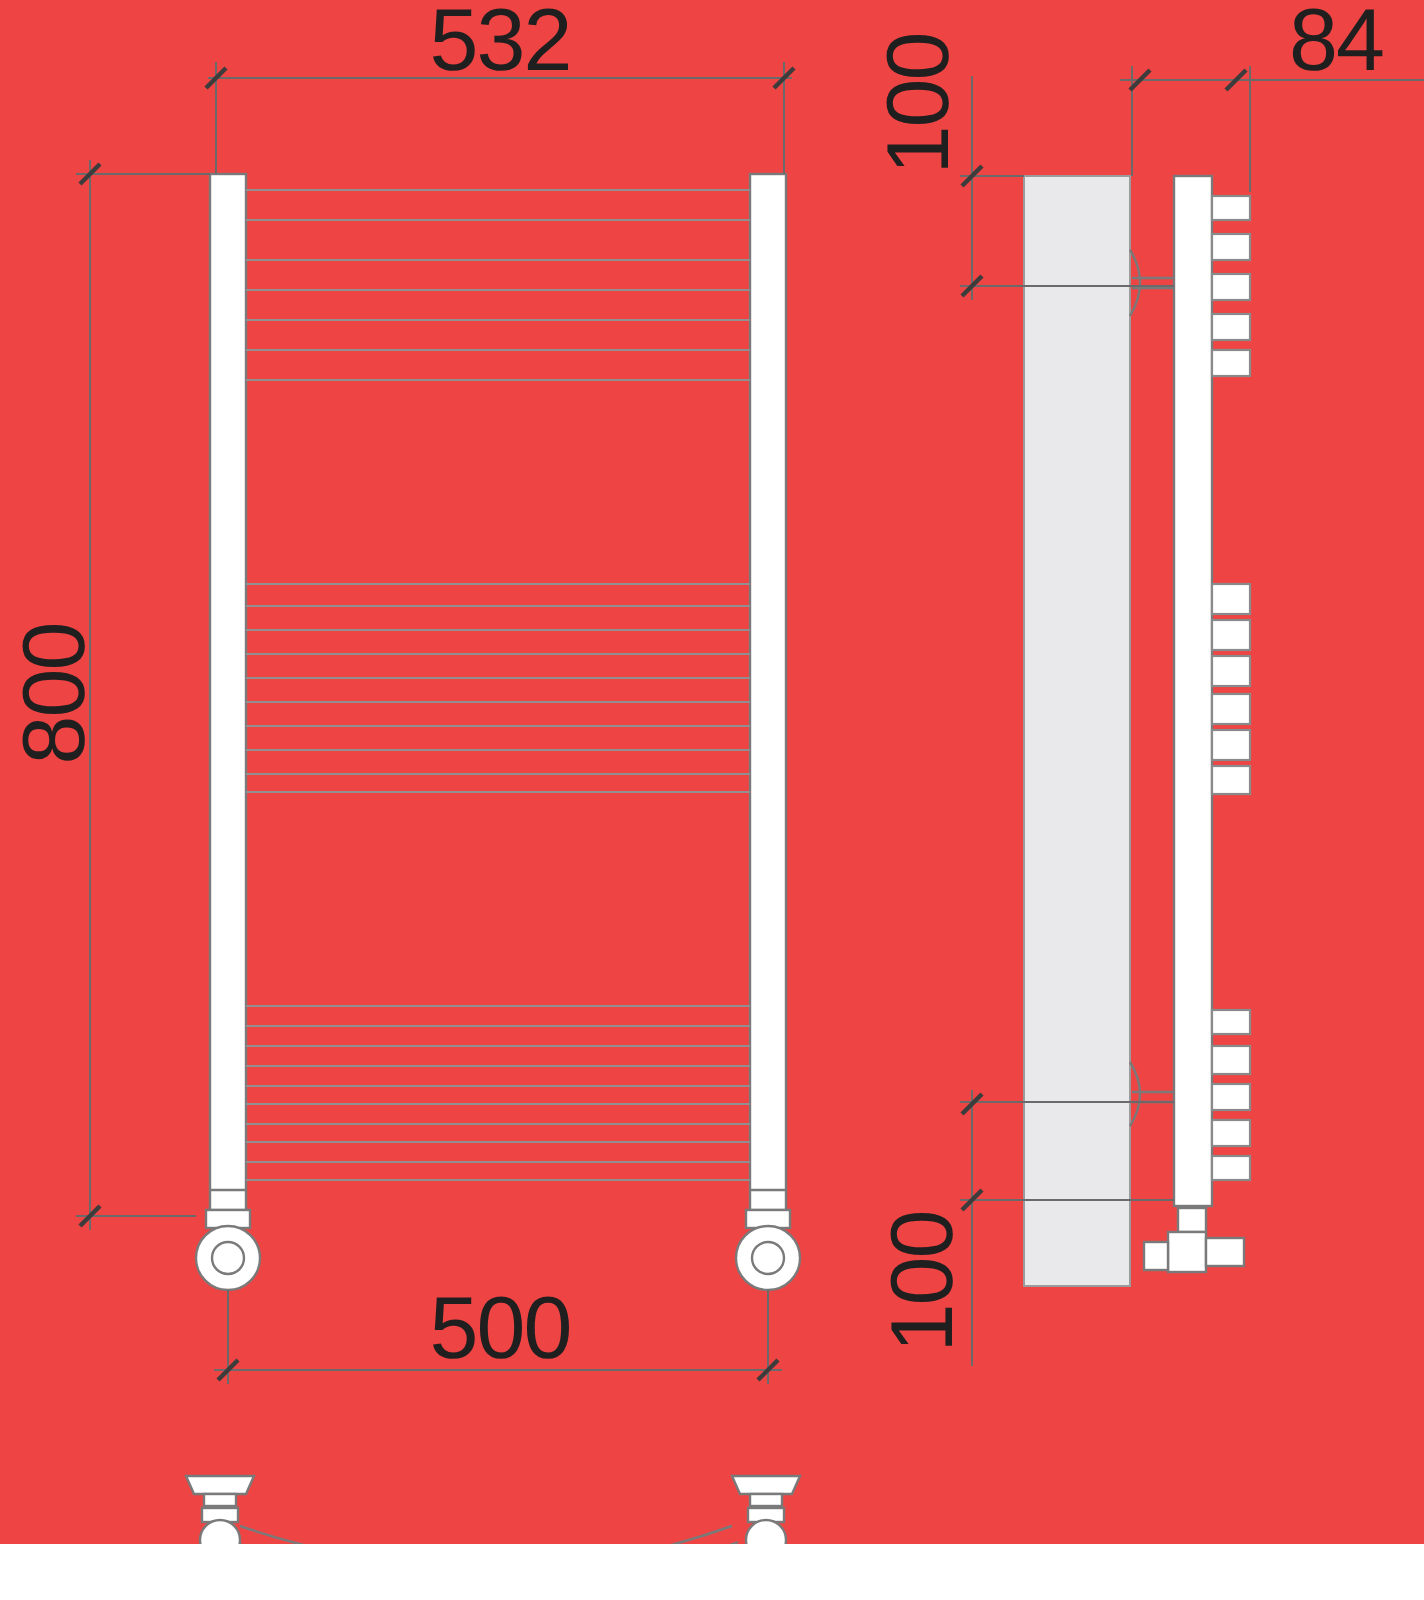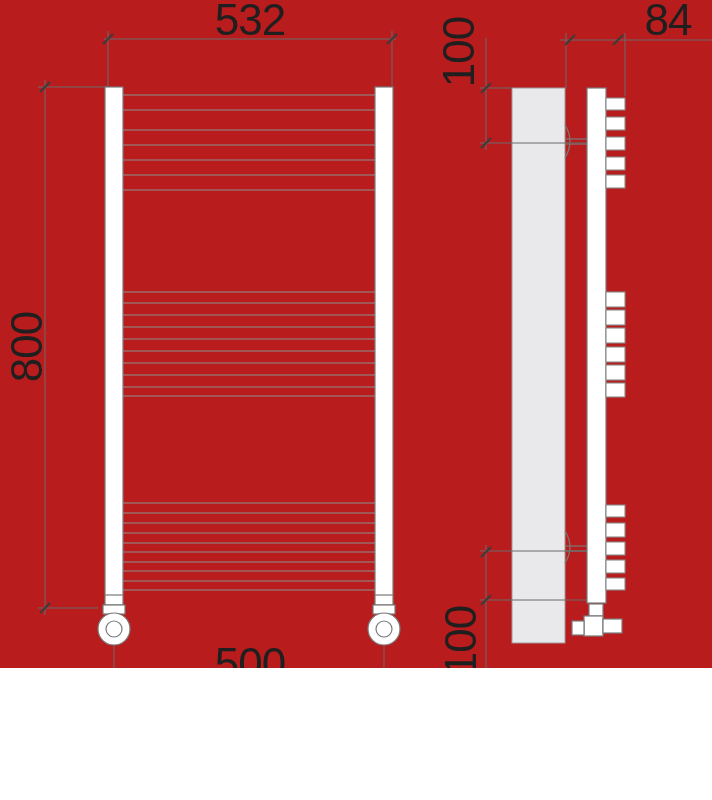--- a/index.html
+++ b/index.html
@@ -1,16 +1,16 @@
 <!DOCTYPE html>
 <html><head>
 <meta charset="utf-8">
 <style>
   html,body{margin:0;padding:0;background:#ffffff;}
-  .canvas{position:relative;width:712px;height:668px;background:#b91c1c;overflow:hidden;
+  .canvas{position:relative;width:712px;height:772px;background:#ef4444;overflow:hidden;
           font-family:"Liberation Sans", sans-serif;}
   svg{display:block;}
   .obj   {stroke:#7a7a7a;stroke-width:1.2;fill:none;}
   .objw  {stroke:#7a7a7a;stroke-width:1.2;fill:#ffffff;}
   .rung  {stroke:#909090;stroke-width:1.1;}
   .tooth {stroke:#8a8a8a;stroke-width:1.1;fill:#ffffff;}
   .dim   {stroke:#6a6a6a;stroke-width:1;fill:none;}
   .tick  {stroke:#3c3c3c;stroke-width:2.2;}
   .plate {fill:#e9e9eb;stroke:#9b9b9b;stroke-width:1;}
   .dimtext{font-size:44px;fill:#1f1f1f;letter-spacing:-1px;}

